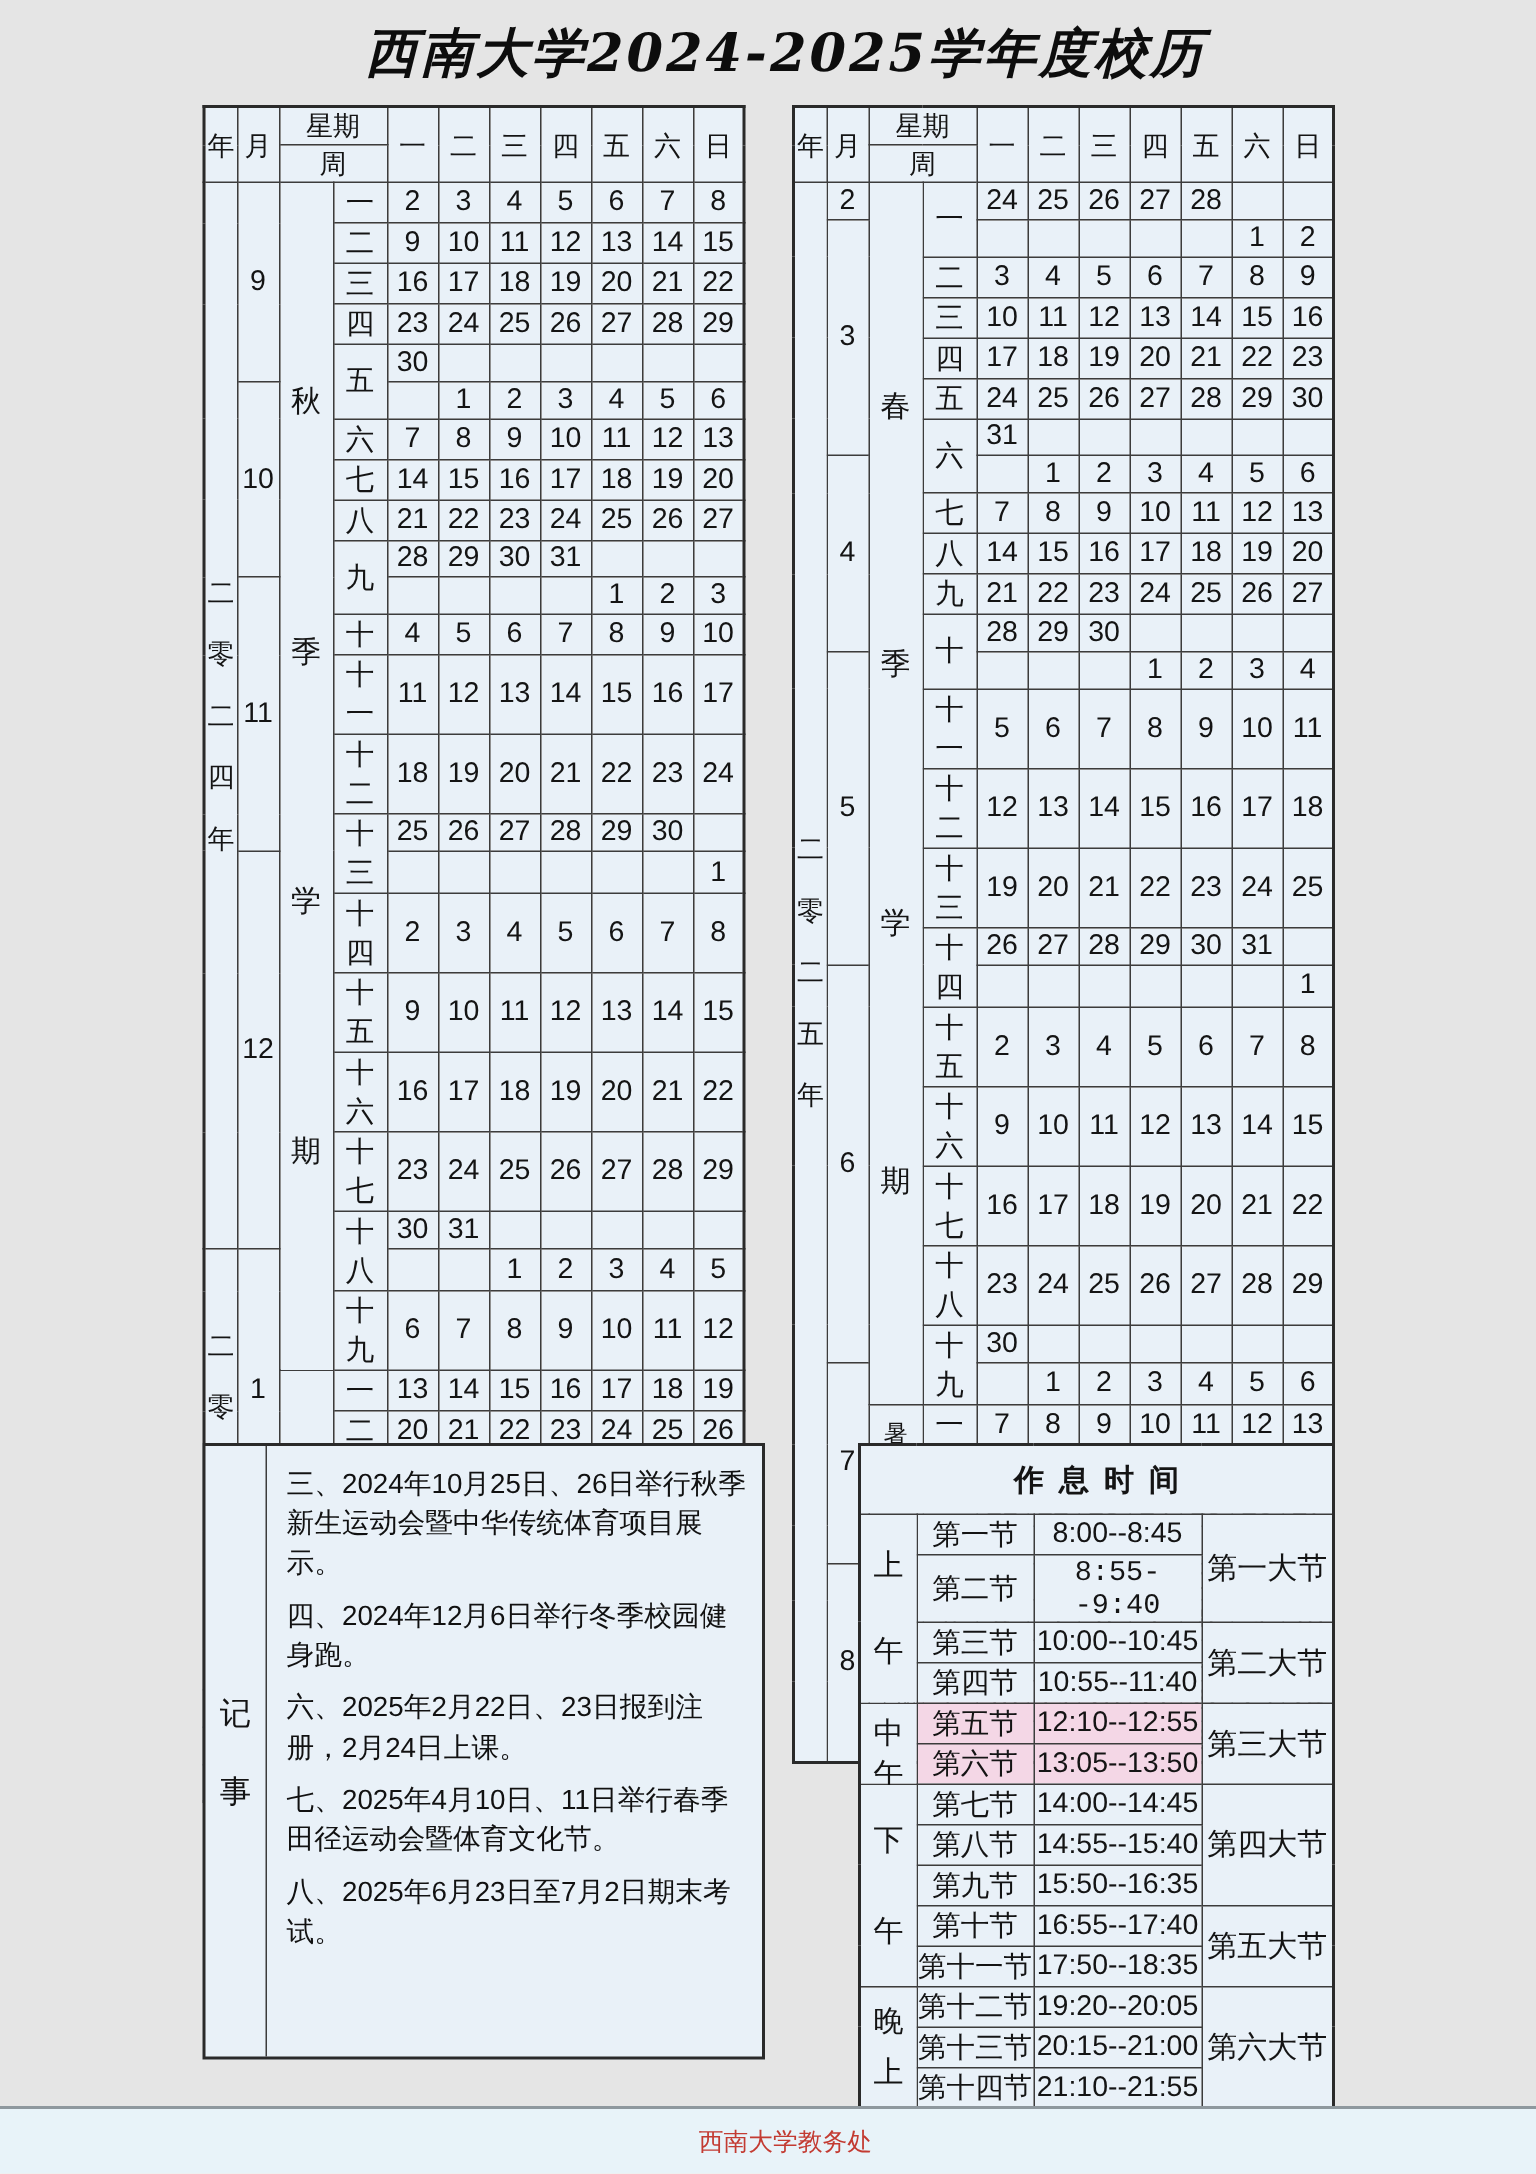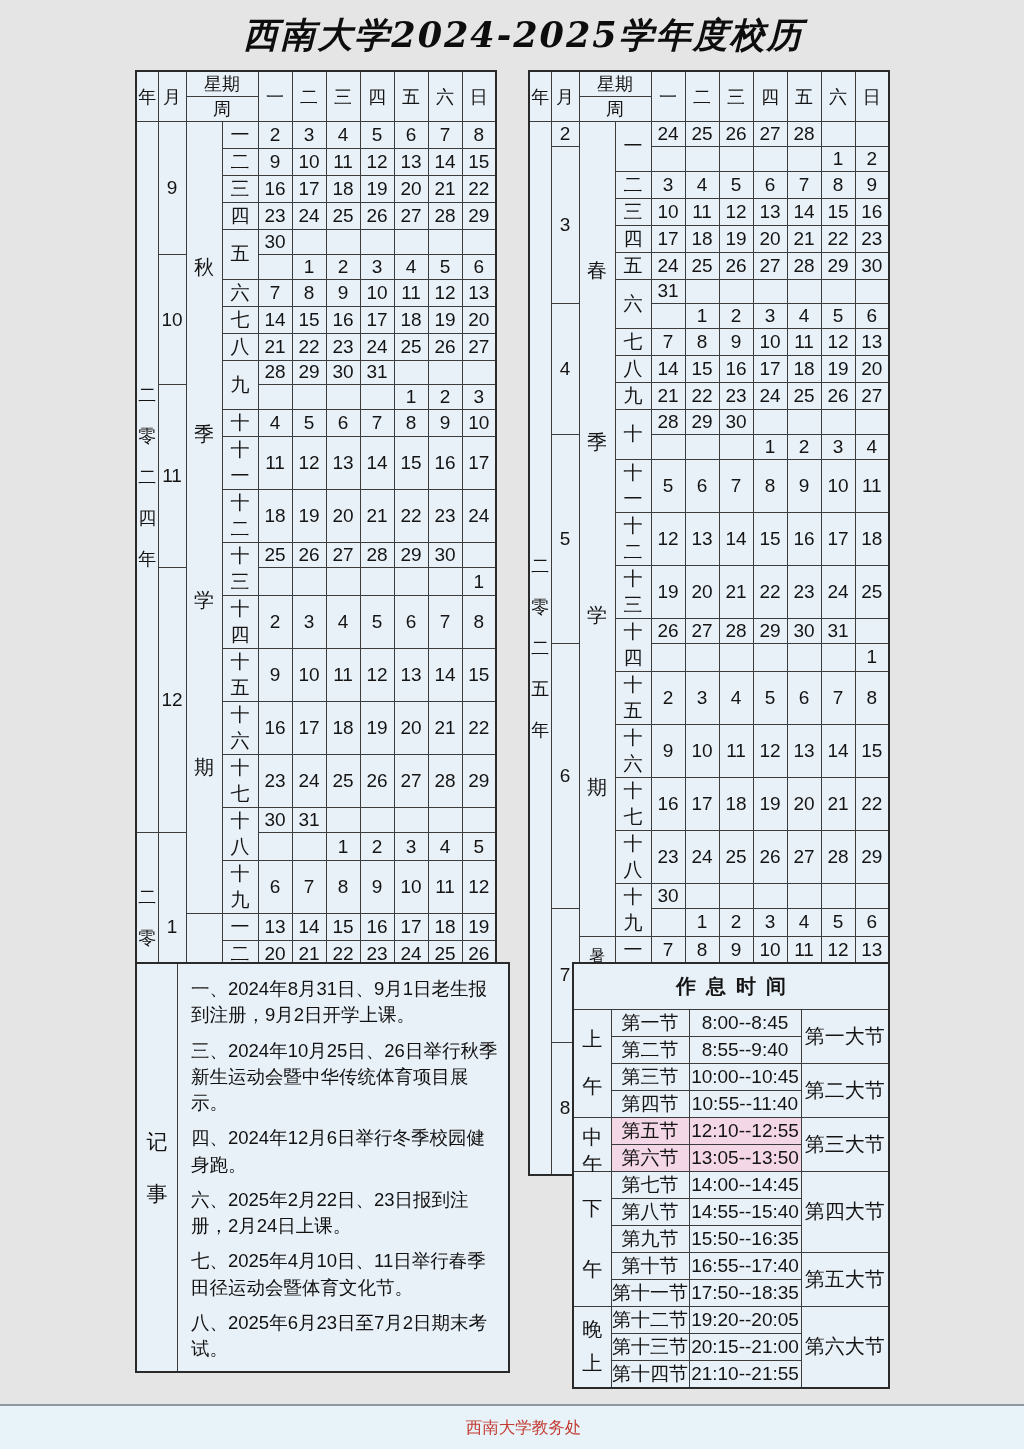--- a/index.html
+++ b/index.html
@@ -836,21 +836,20 @@
         </tbody>
       </table>
   </div>
 
   <div class="notes">
     <div class="notes-label">
         <div>记</div>
         <div>事</div>
       </div>
     <div class="notes-body">
-        <p>一、2024年8月31日、9月1日老生报到注册，9月2日开学上课。</p>
         <p>三、2024年10月25日、26日举行秋季新生运动会暨中华传统体育项目展示。</p>
         <p>四、2024年12月6日举行冬季校园健身跑。</p>
         <p>六、2025年2月22日、23日报到注册，2月24日上课。</p>
         <p>七、2025年4月10日、11日举行春季田径运动会暨体育文化节。</p>
         <p>八、2025年6月23日至7月2日期末考试。</p>
       </div>
   </div>
 
   <table class="sched">
       <colgroup>
@@ -867,21 +866,21 @@
           <td rowspan="4" class="session">
             <div class="sess-fill">
               <div>上</div>
               <div>午</div>
             </div>
           </td>
           <td>第一节</td>
           <td class="time">8:00--8:45</td>
           <td rowspan="2" class="big">第一大节</td>
         </tr>
-        <tr style="height: 26.2px;">
+        <tr style="height: 26.2px; font-family: Liberation Mono, monospace;">
           <td>第二节</td>
           <td class="time">8:55--9:40</td>
         </tr>
         <tr style="height: 26.2px;">
           <td>第三节</td>
           <td class="time">10:00--10:45</td>
           <td rowspan="2" class="big">第二大节</td>
         </tr>
         <tr style="height: 26.2px;">
           <td>第四节</td>

